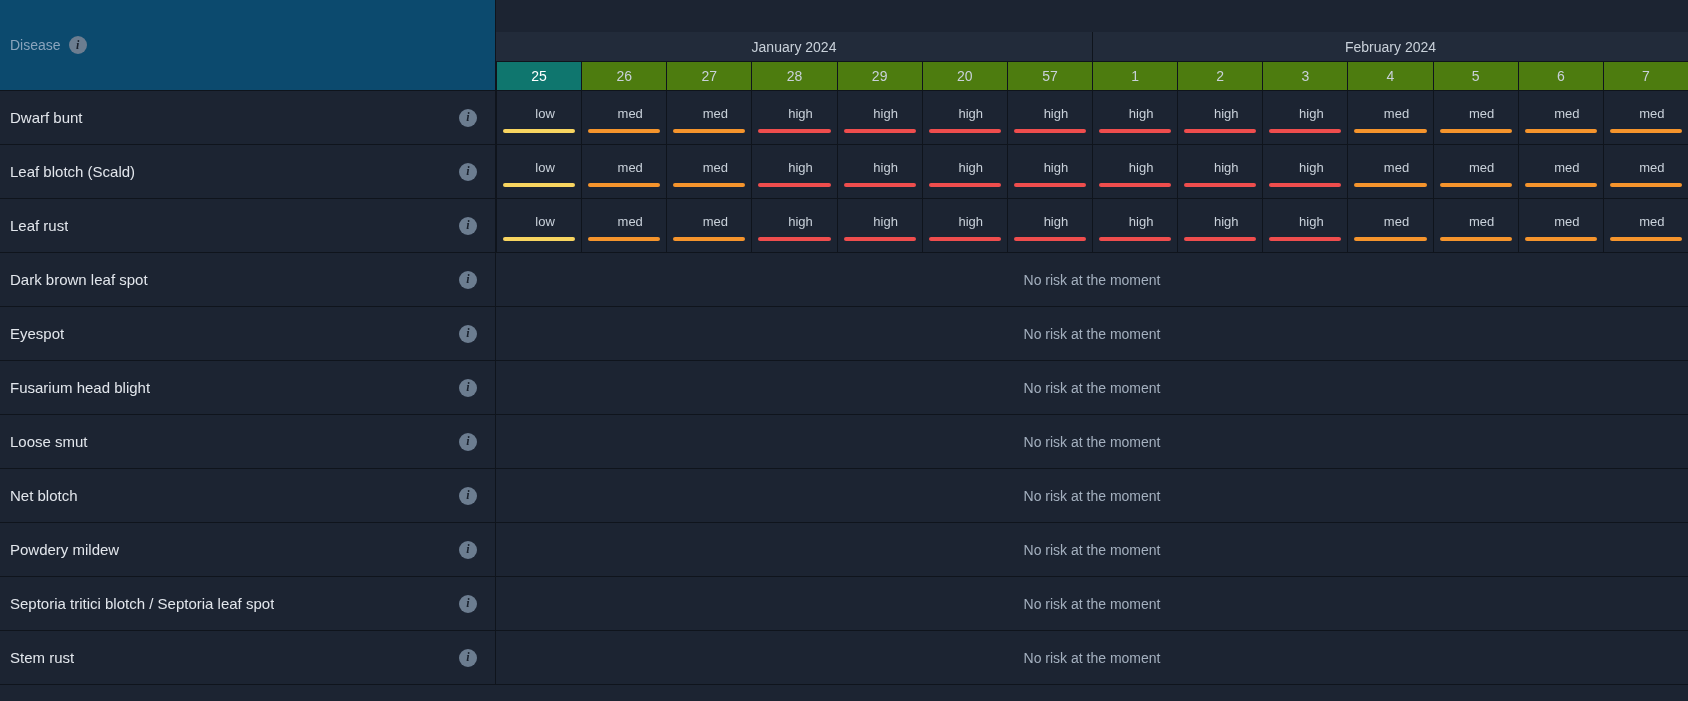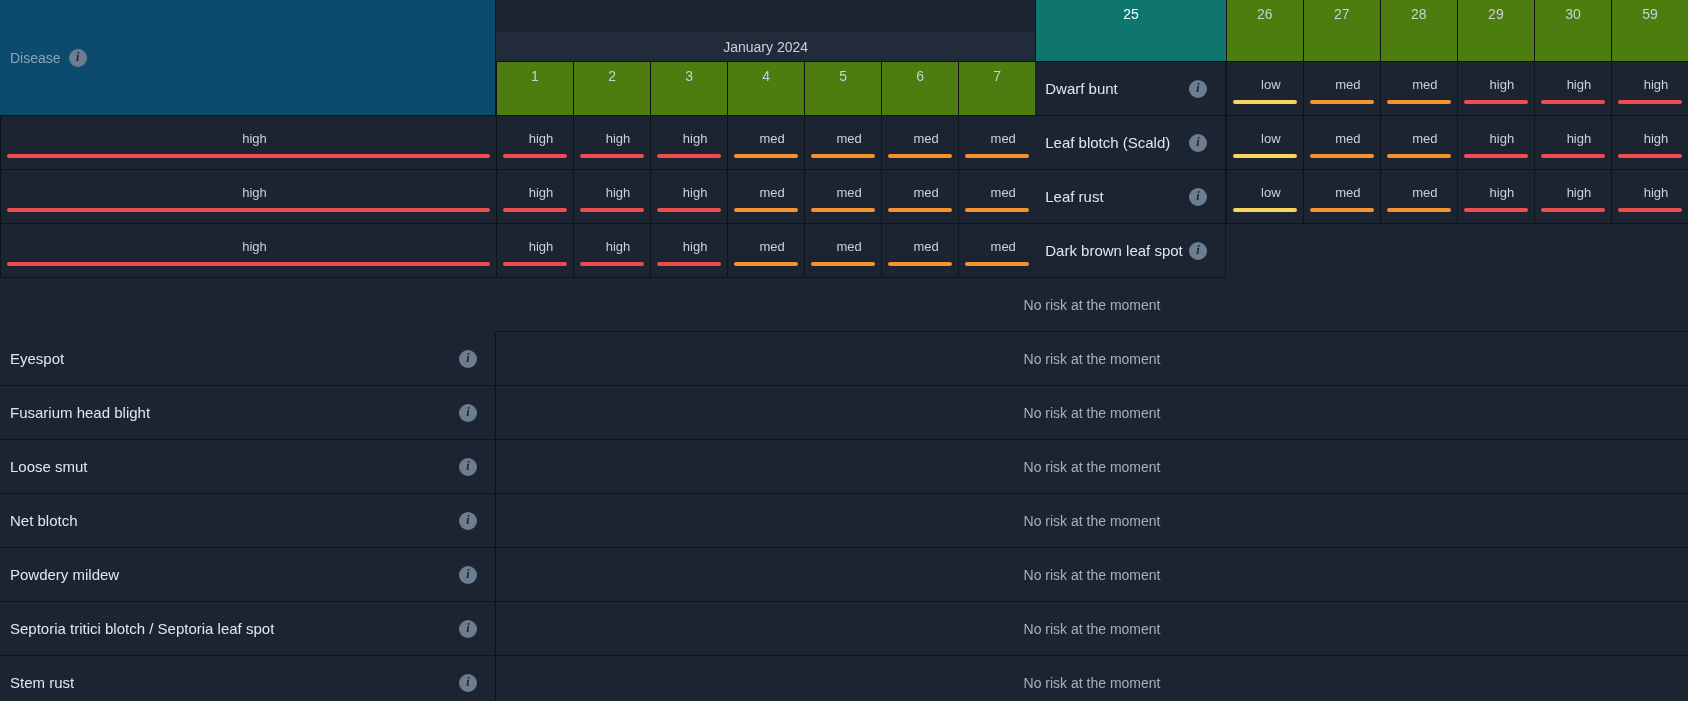--- a/index.html
+++ b/index.html
@@ -125,27 +125,28 @@
 </style>
 </head>
 <body>
 
 <div class="grid" id="grid">
     <div class="hdr-disease">
       <span>Disease</span>
       <span class="info-icon">i</span>
     </div>
     <div class="month-hdr" style="grid-column: 2 / span 7;">January 2024</div>
+    <div class="month-hdr month-sep" style="grid-column: 9 / span 7;">February 2024</div>
     <div class="day-hdr selected">25</div>
     <div class="day-hdr">26</div>
     <div class="day-hdr">27</div>
     <div class="day-hdr">28</div>
     <div class="day-hdr">29</div>
-    <div class="day-hdr">30</div>
-    <div class="day-hdr">59</div>
+    <div class="day-hdr">20</div>
+    <div class="day-hdr">57</div>
     <div class="day-hdr">1</div>
     <div class="day-hdr">2</div>
     <div class="day-hdr">3</div>
     <div class="day-hdr">4</div>
     <div class="day-hdr">5</div>
     <div class="day-hdr">6</div>
     <div class="day-hdr">7</div>
     <div class="disease-name">
       <span class="lbl">Dwarf bunt</span>
       <span class="info-icon">i</span>

